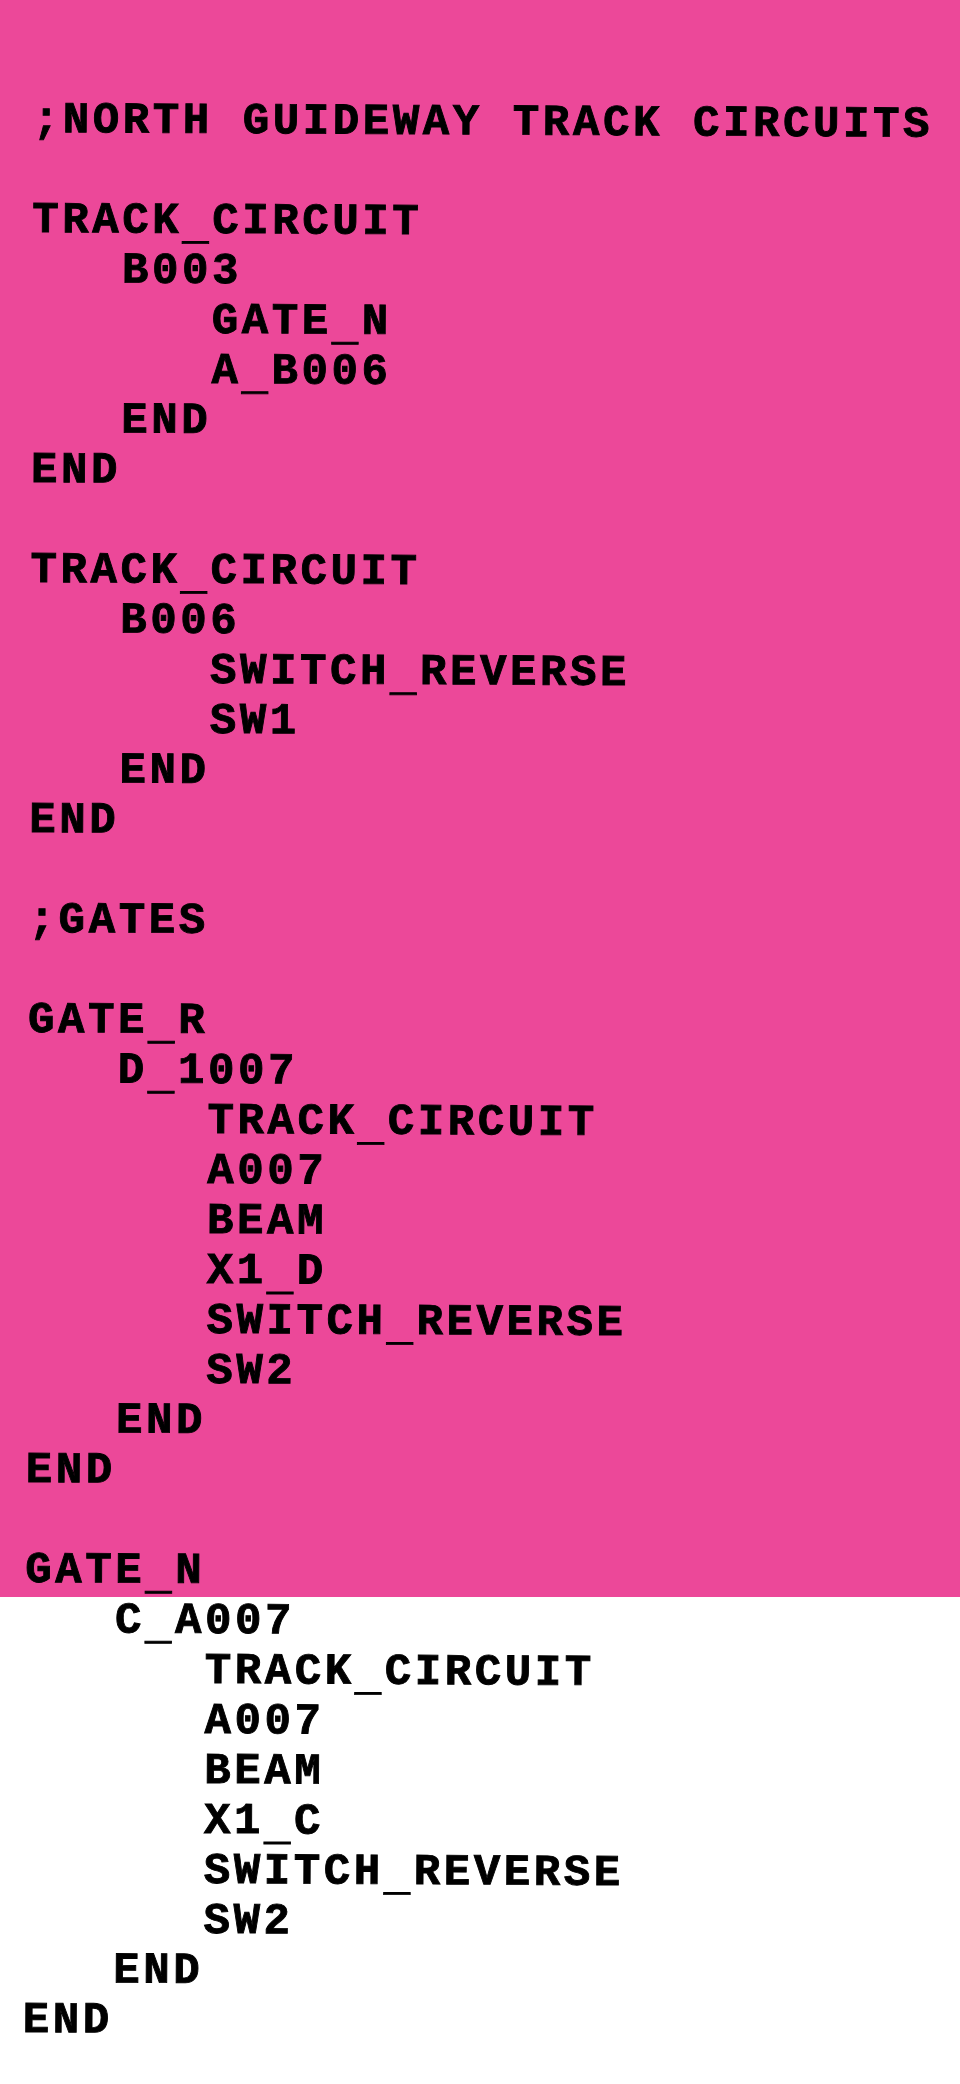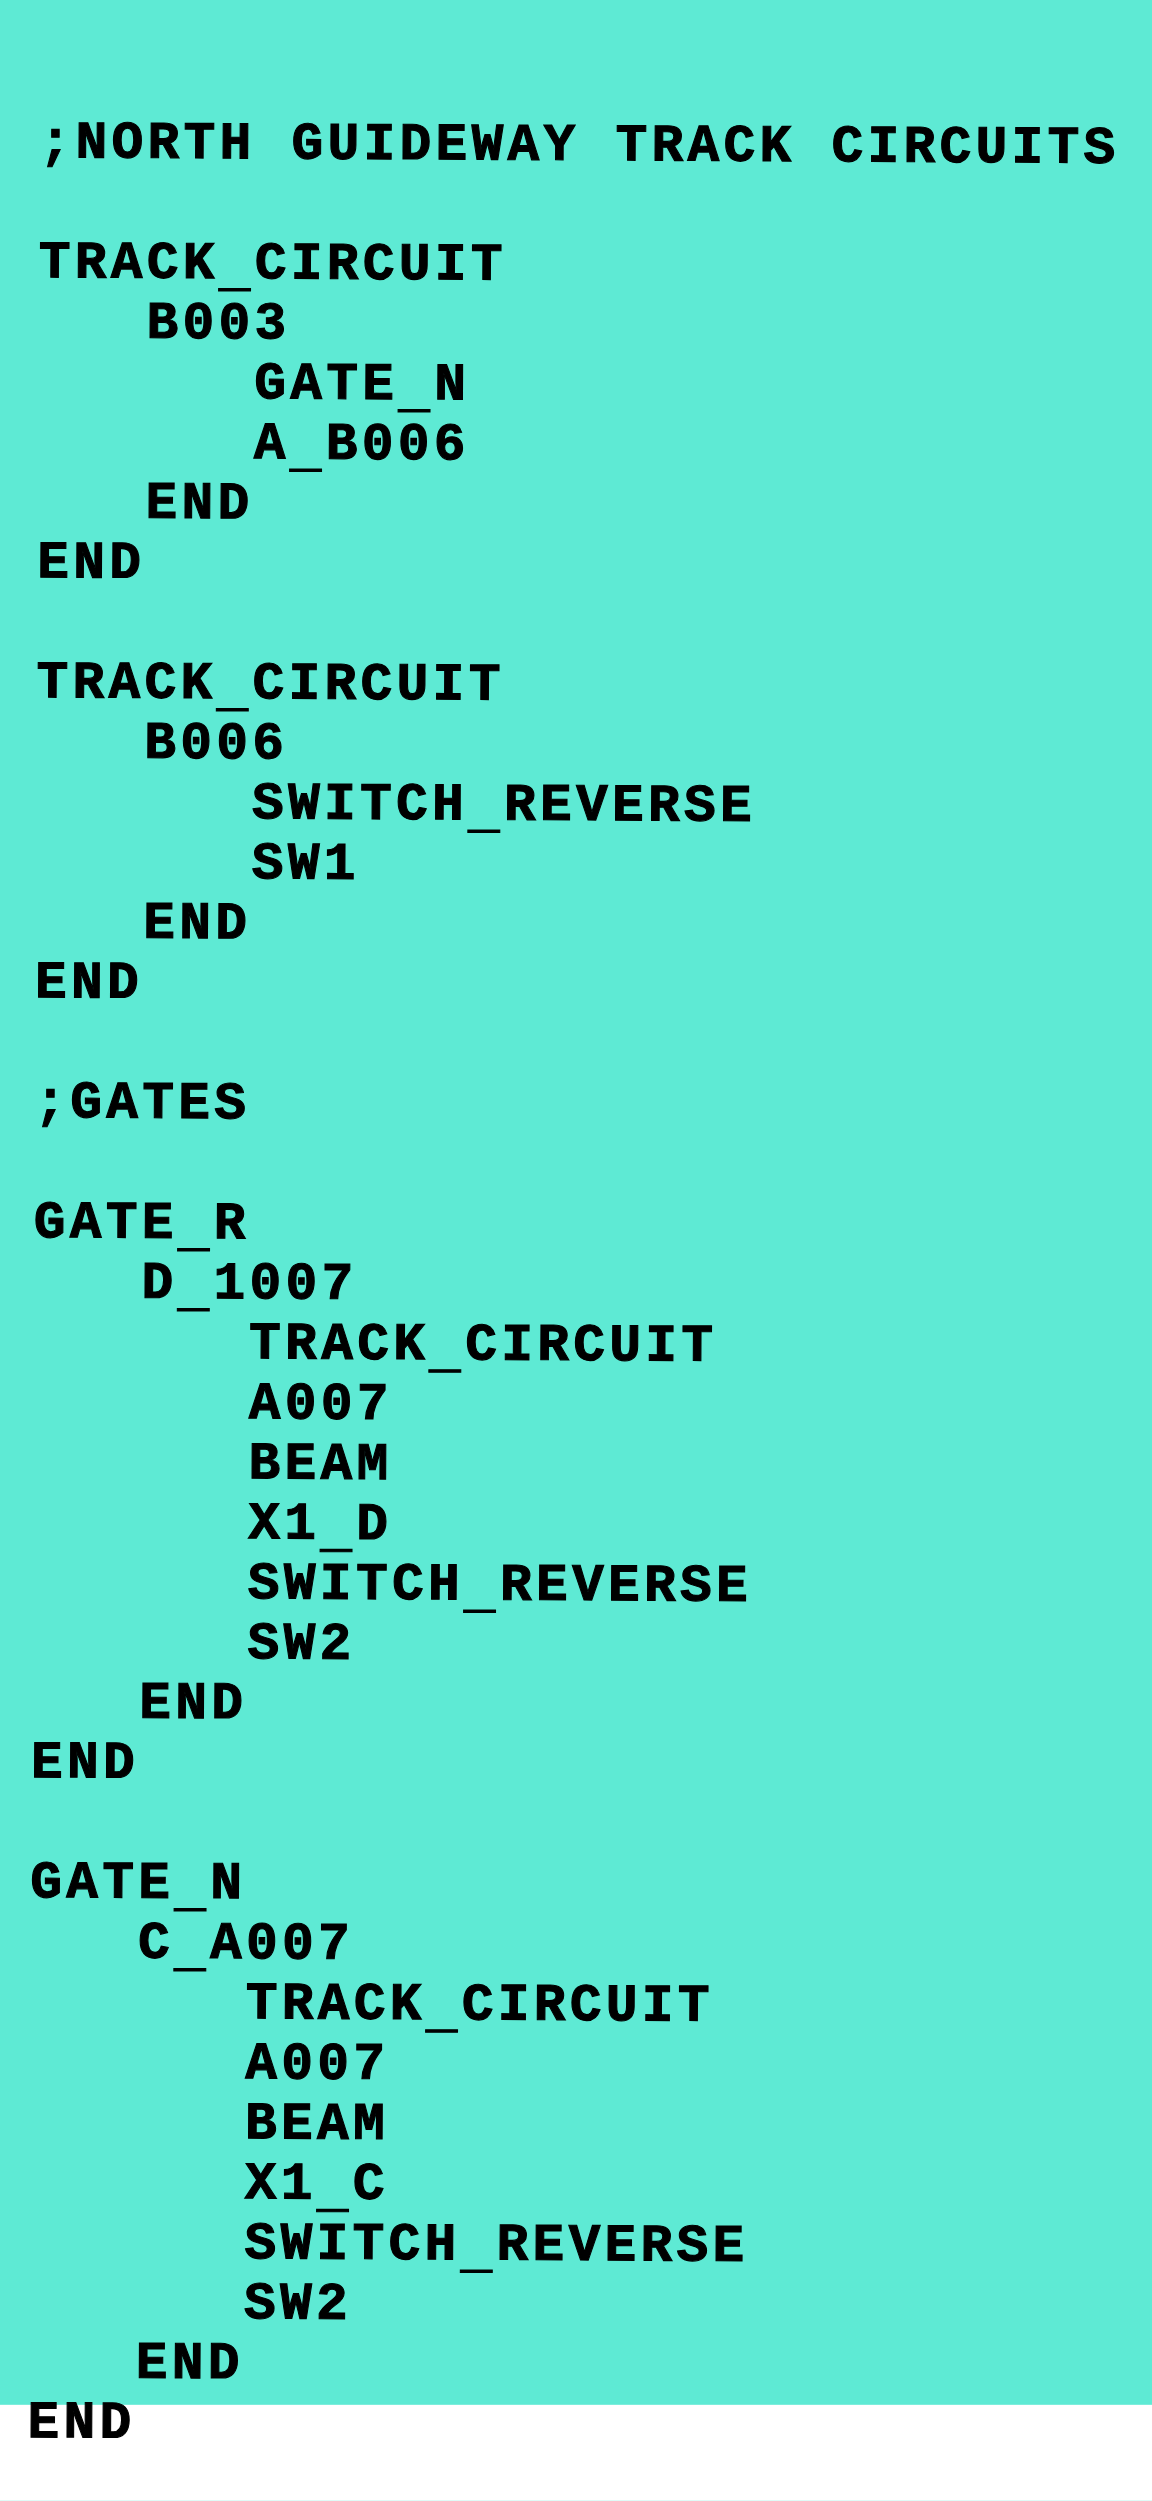--- a/index.html
+++ b/index.html
@@ -11,22 +11,22 @@
     width: 960px;
     height: 2084px;
     background: #ffffff;
     overflow: hidden;
   }
   .page {
     position: absolute;
     left: 0;
     top: 0;
     width: 960px;
-    height: 2004px;
-    background: #5eead4;
+    height: 1597px;
+    background: #ec4899;
   }
   .listing {
     position: absolute;
     top: 95px;
     left: 33px;
     font-family: "Liberation Mono", "DejaVu Sans Mono", monospace;
     font-weight: 700;
     font-size: 44px;
     line-height: 50px;
     letter-spacing: 3.6px;

